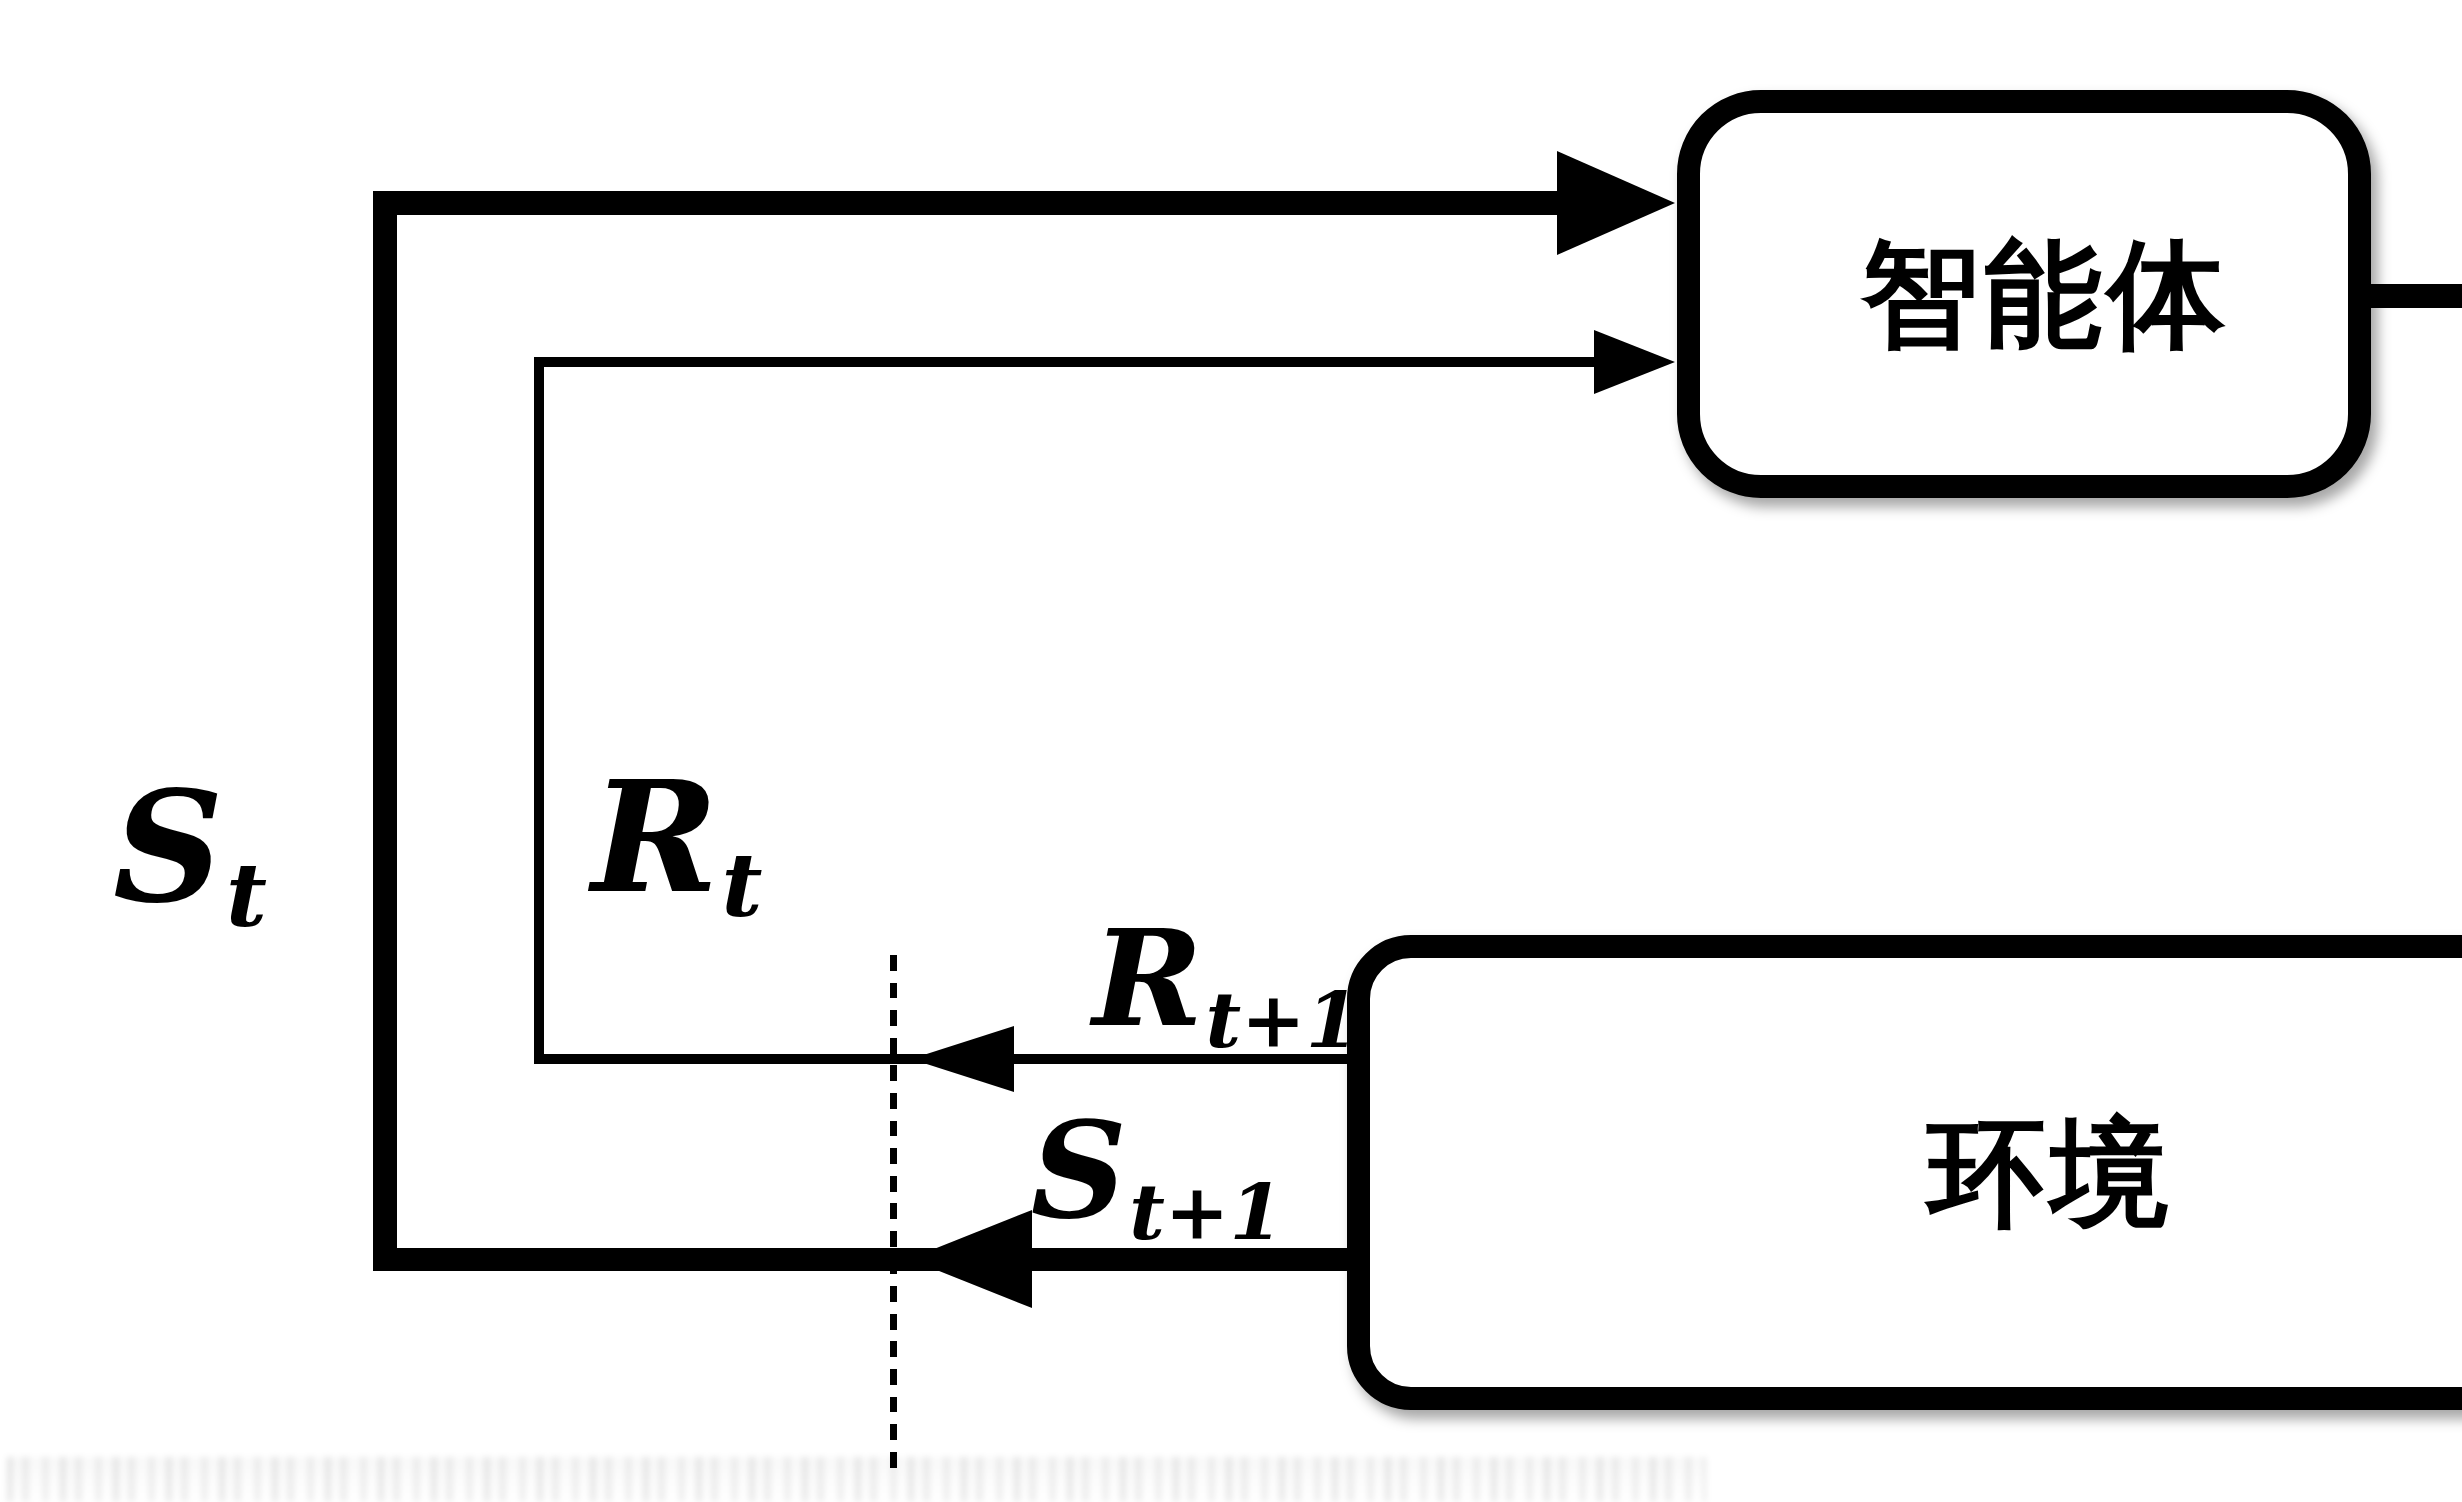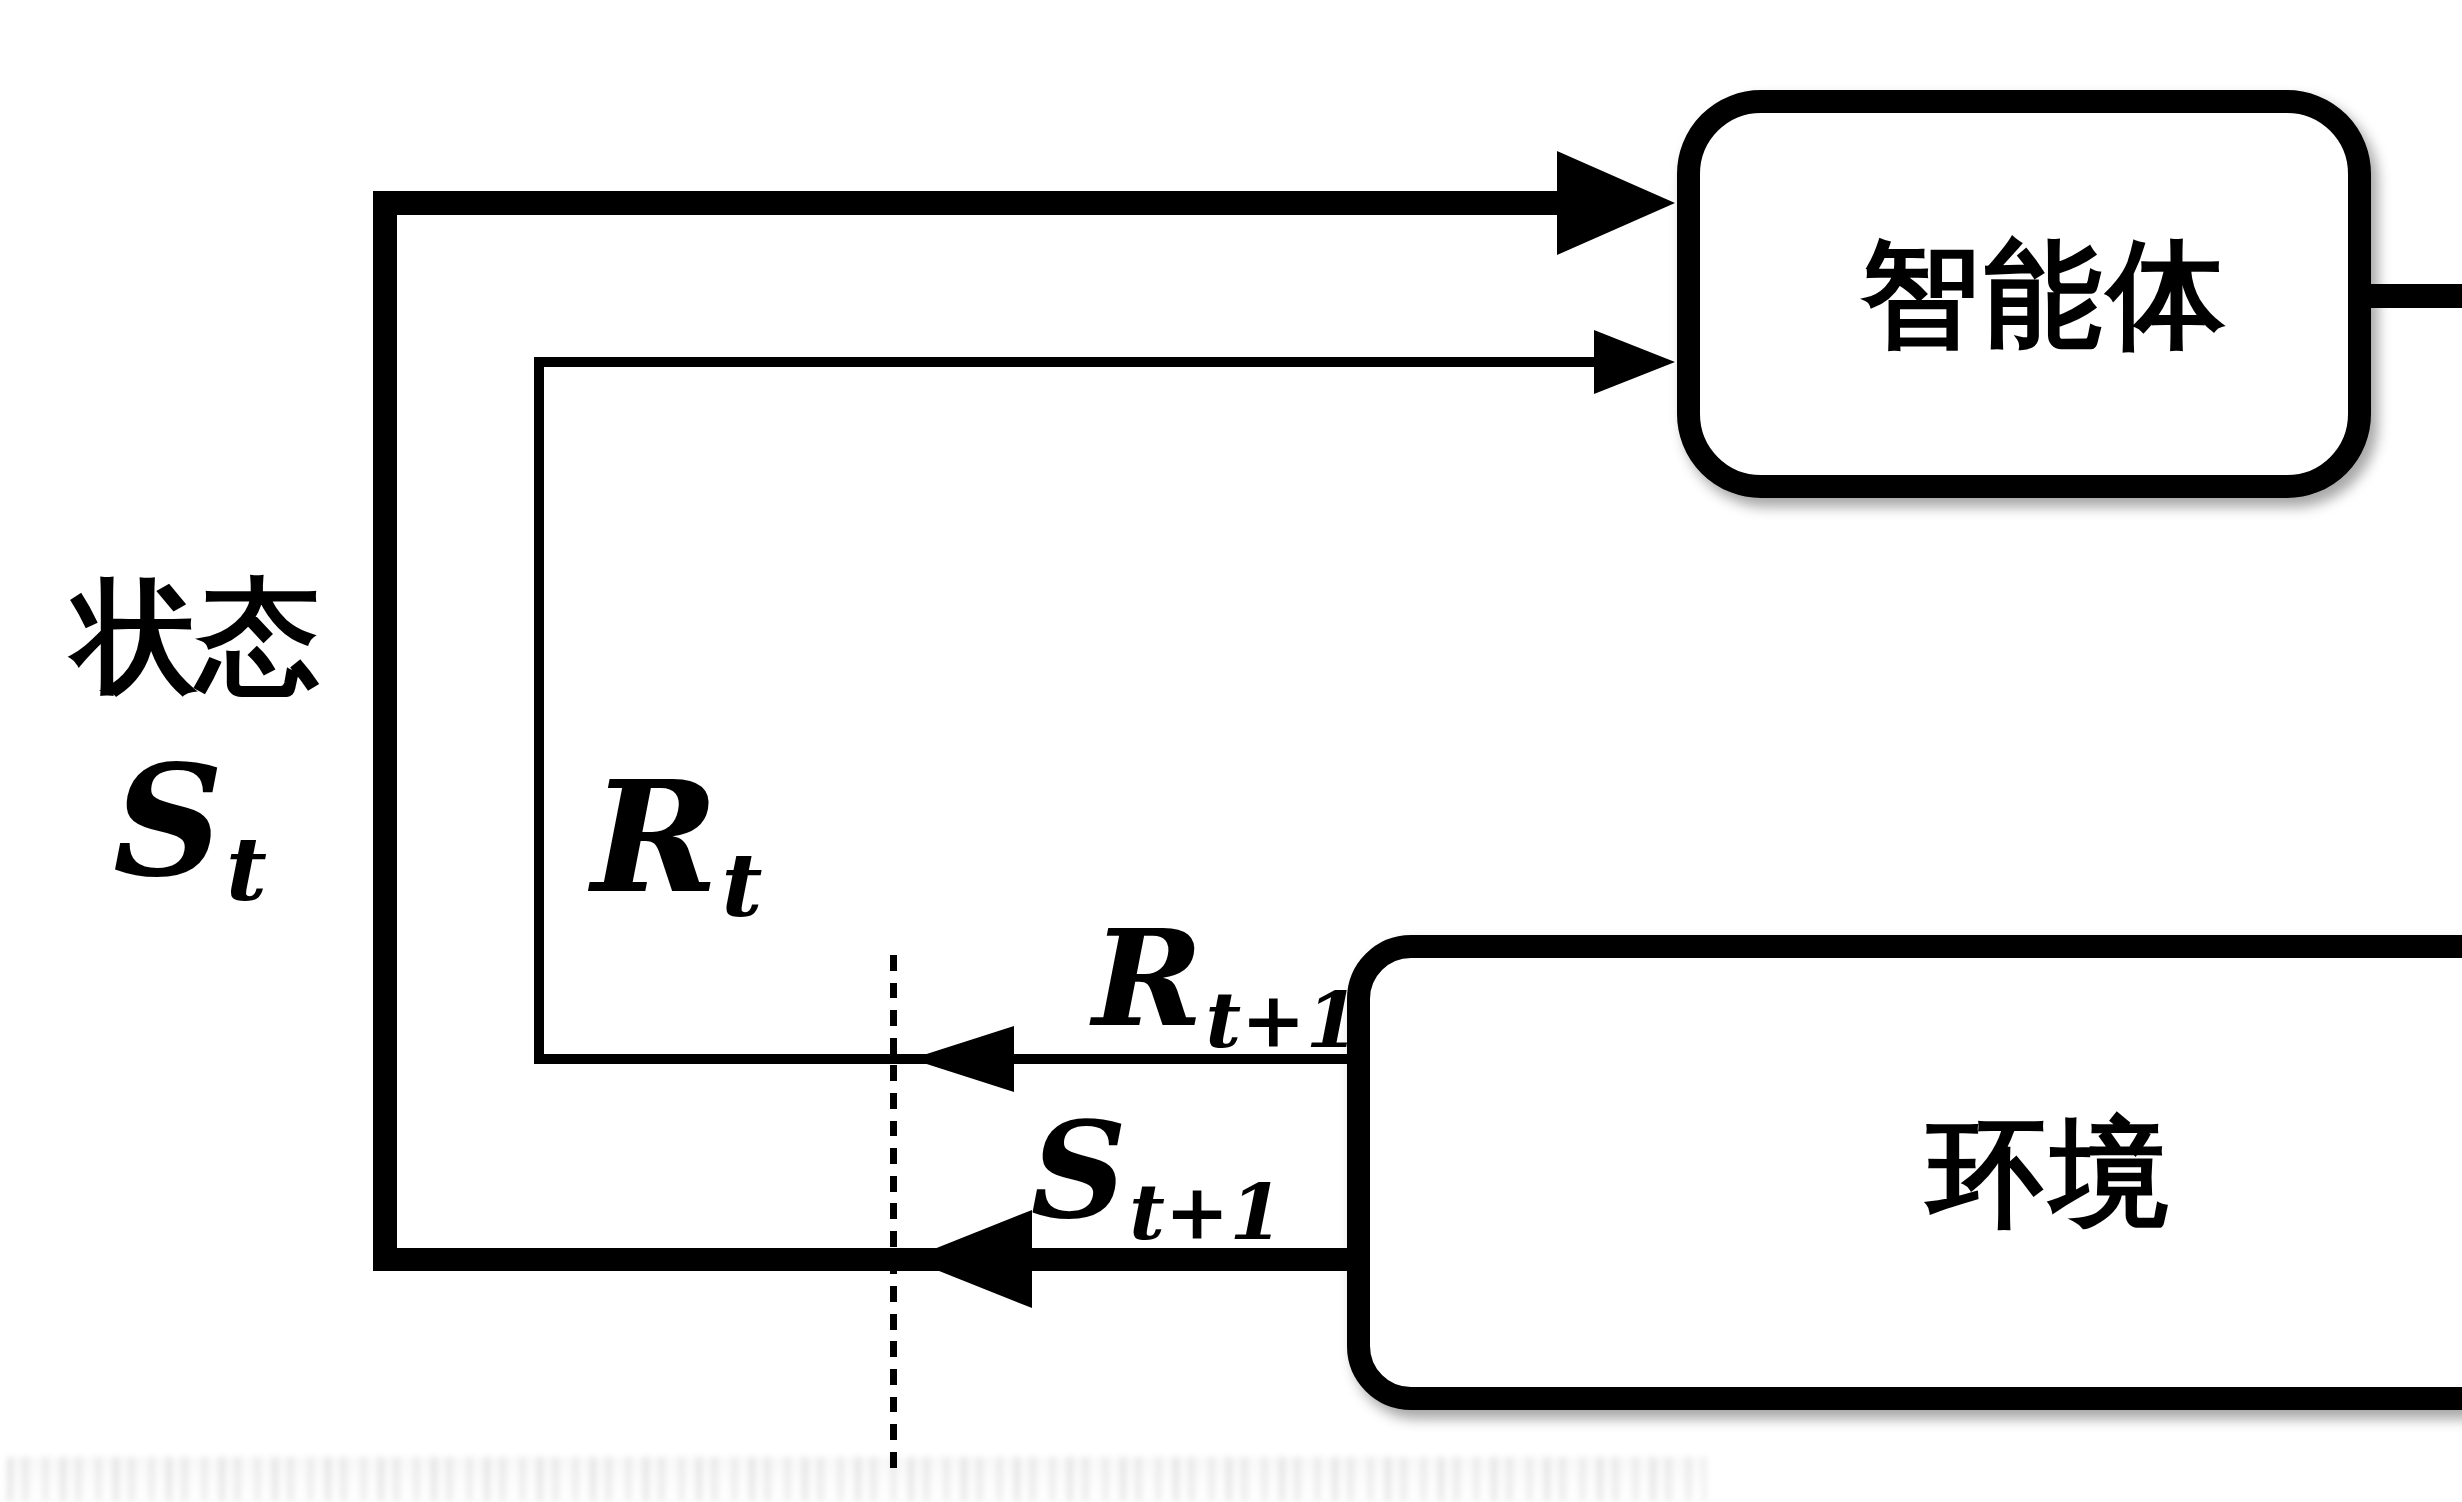--- a/index.html
+++ b/index.html
@@ -62,21 +62,21 @@
   
   .lbl{
     position:absolute;transform:translate(-50%,-50%);
     color:#000;white-space:nowrap;line-height:1;
   }
   .cjk{font-size:123px;font-weight:700;}
   .sym{font-style:italic;font-weight:700;font-size:153px;}
   .sym .sub{font-size:0.58em;font-style:italic;position:relative;top:0.28em;margin-left:0.03em;}
   .sym.small{font-size:133px;}
   .p-state-cap {left:197px; top:636px;}
-  .p-state-sym {left:190px; top:821px;}
+  .p-state-sym {left:190px; top:847px;}
   .p-reward-cap{left:717px;top:633px;}
   .p-reward-sym{left:635px;top:837px;margin-left:42px;}
   .p-rnext     {left:1226px;top:978px;}
   .p-snext     {left:1157px;top:1170px;}
   
   .caption-strip{
     position:absolute;left:7.4px;top:1457px;width:1699px;height:45px;
     background:
       repeating-linear-gradient(90deg,
         rgba(0,0,0,0.16) 0 5.9px, transparent 5.9px 14.8px,
@@ -109,21 +109,20 @@
   <div class="dashed-v"></div>
 
   <div class="node agent">
     <span class="node-label">智能体</span>
   </div>
 
   <div class="node env">
     <span class="node-label">环境</span>
   </div>
 
-  <div class="lbl cjk p-state-cap">状态</div>
   <div class="lbl sym p-state-sym"><span>S</span><span class="sub">t</span></div>
 
   <div class="lbl sym p-reward-sym"><span>R</span><span class="sub">t</span></div>
 
   <div class="lbl sym small p-rnext"><span>R</span><span class="sub">t+1</span></div>
 
   <div class="lbl sym small p-snext"><span>S</span><span class="sub">t+1</span></div>
 
   <div class="caption-strip"></div>
 

